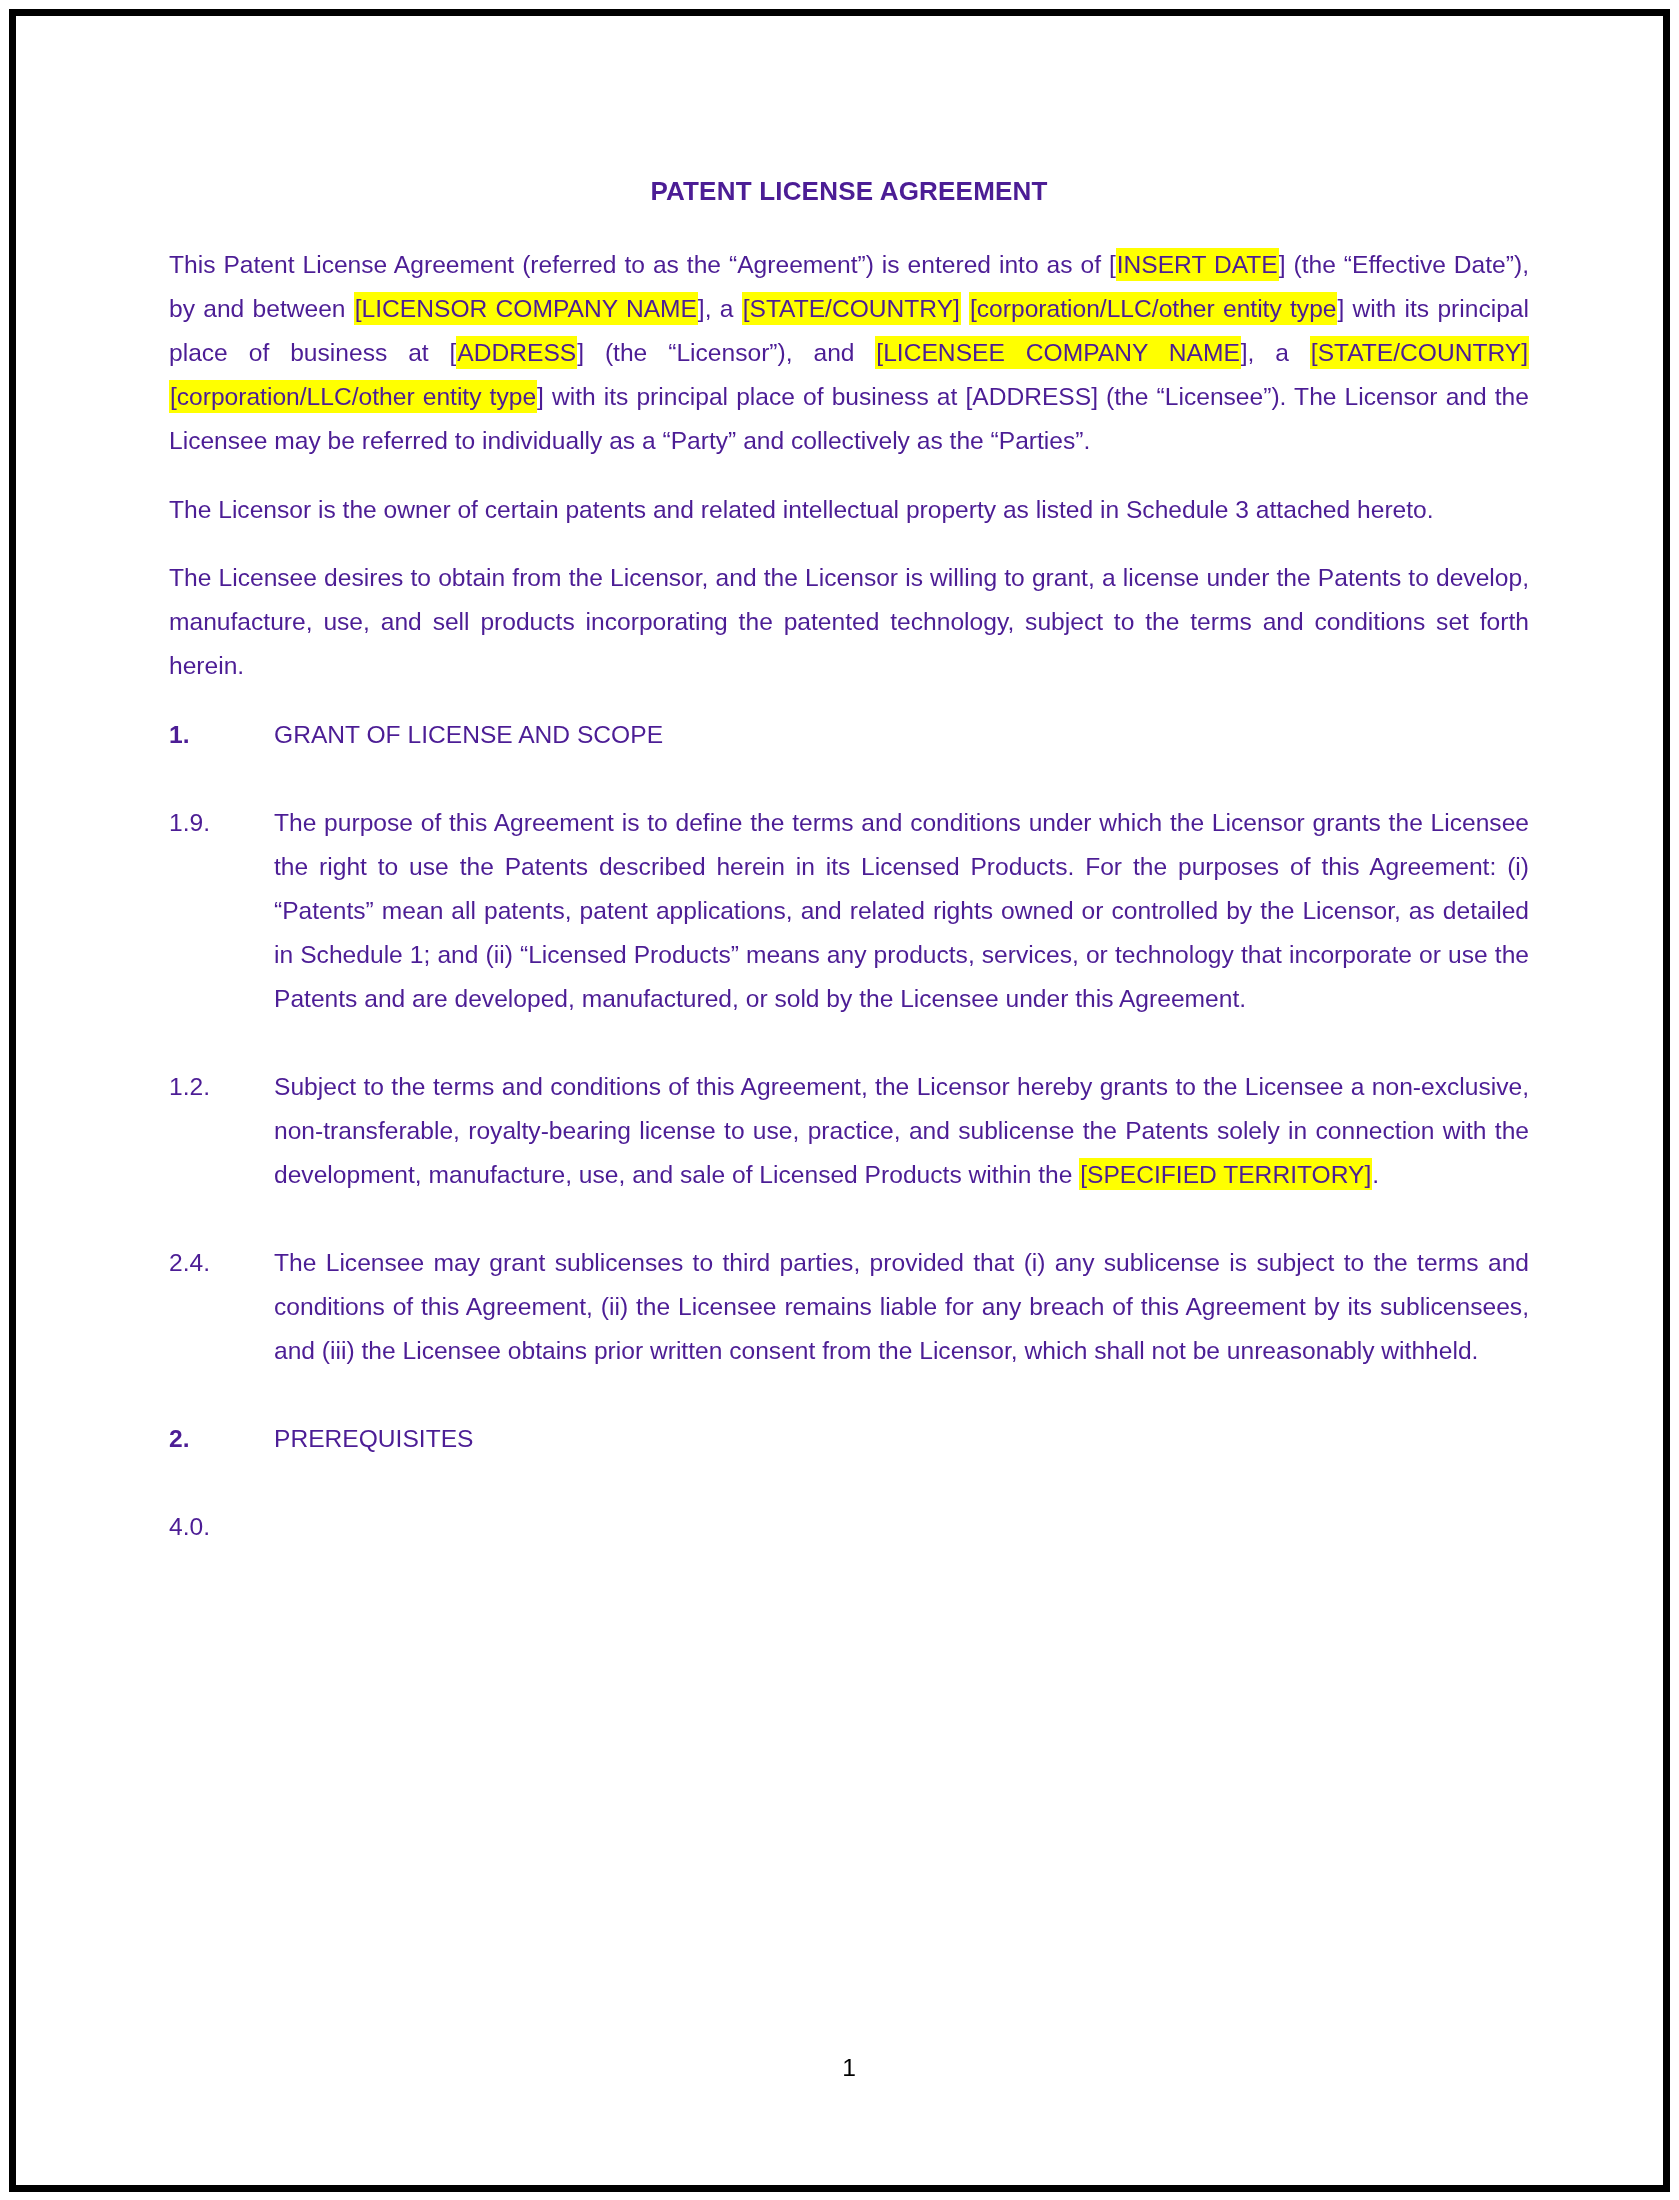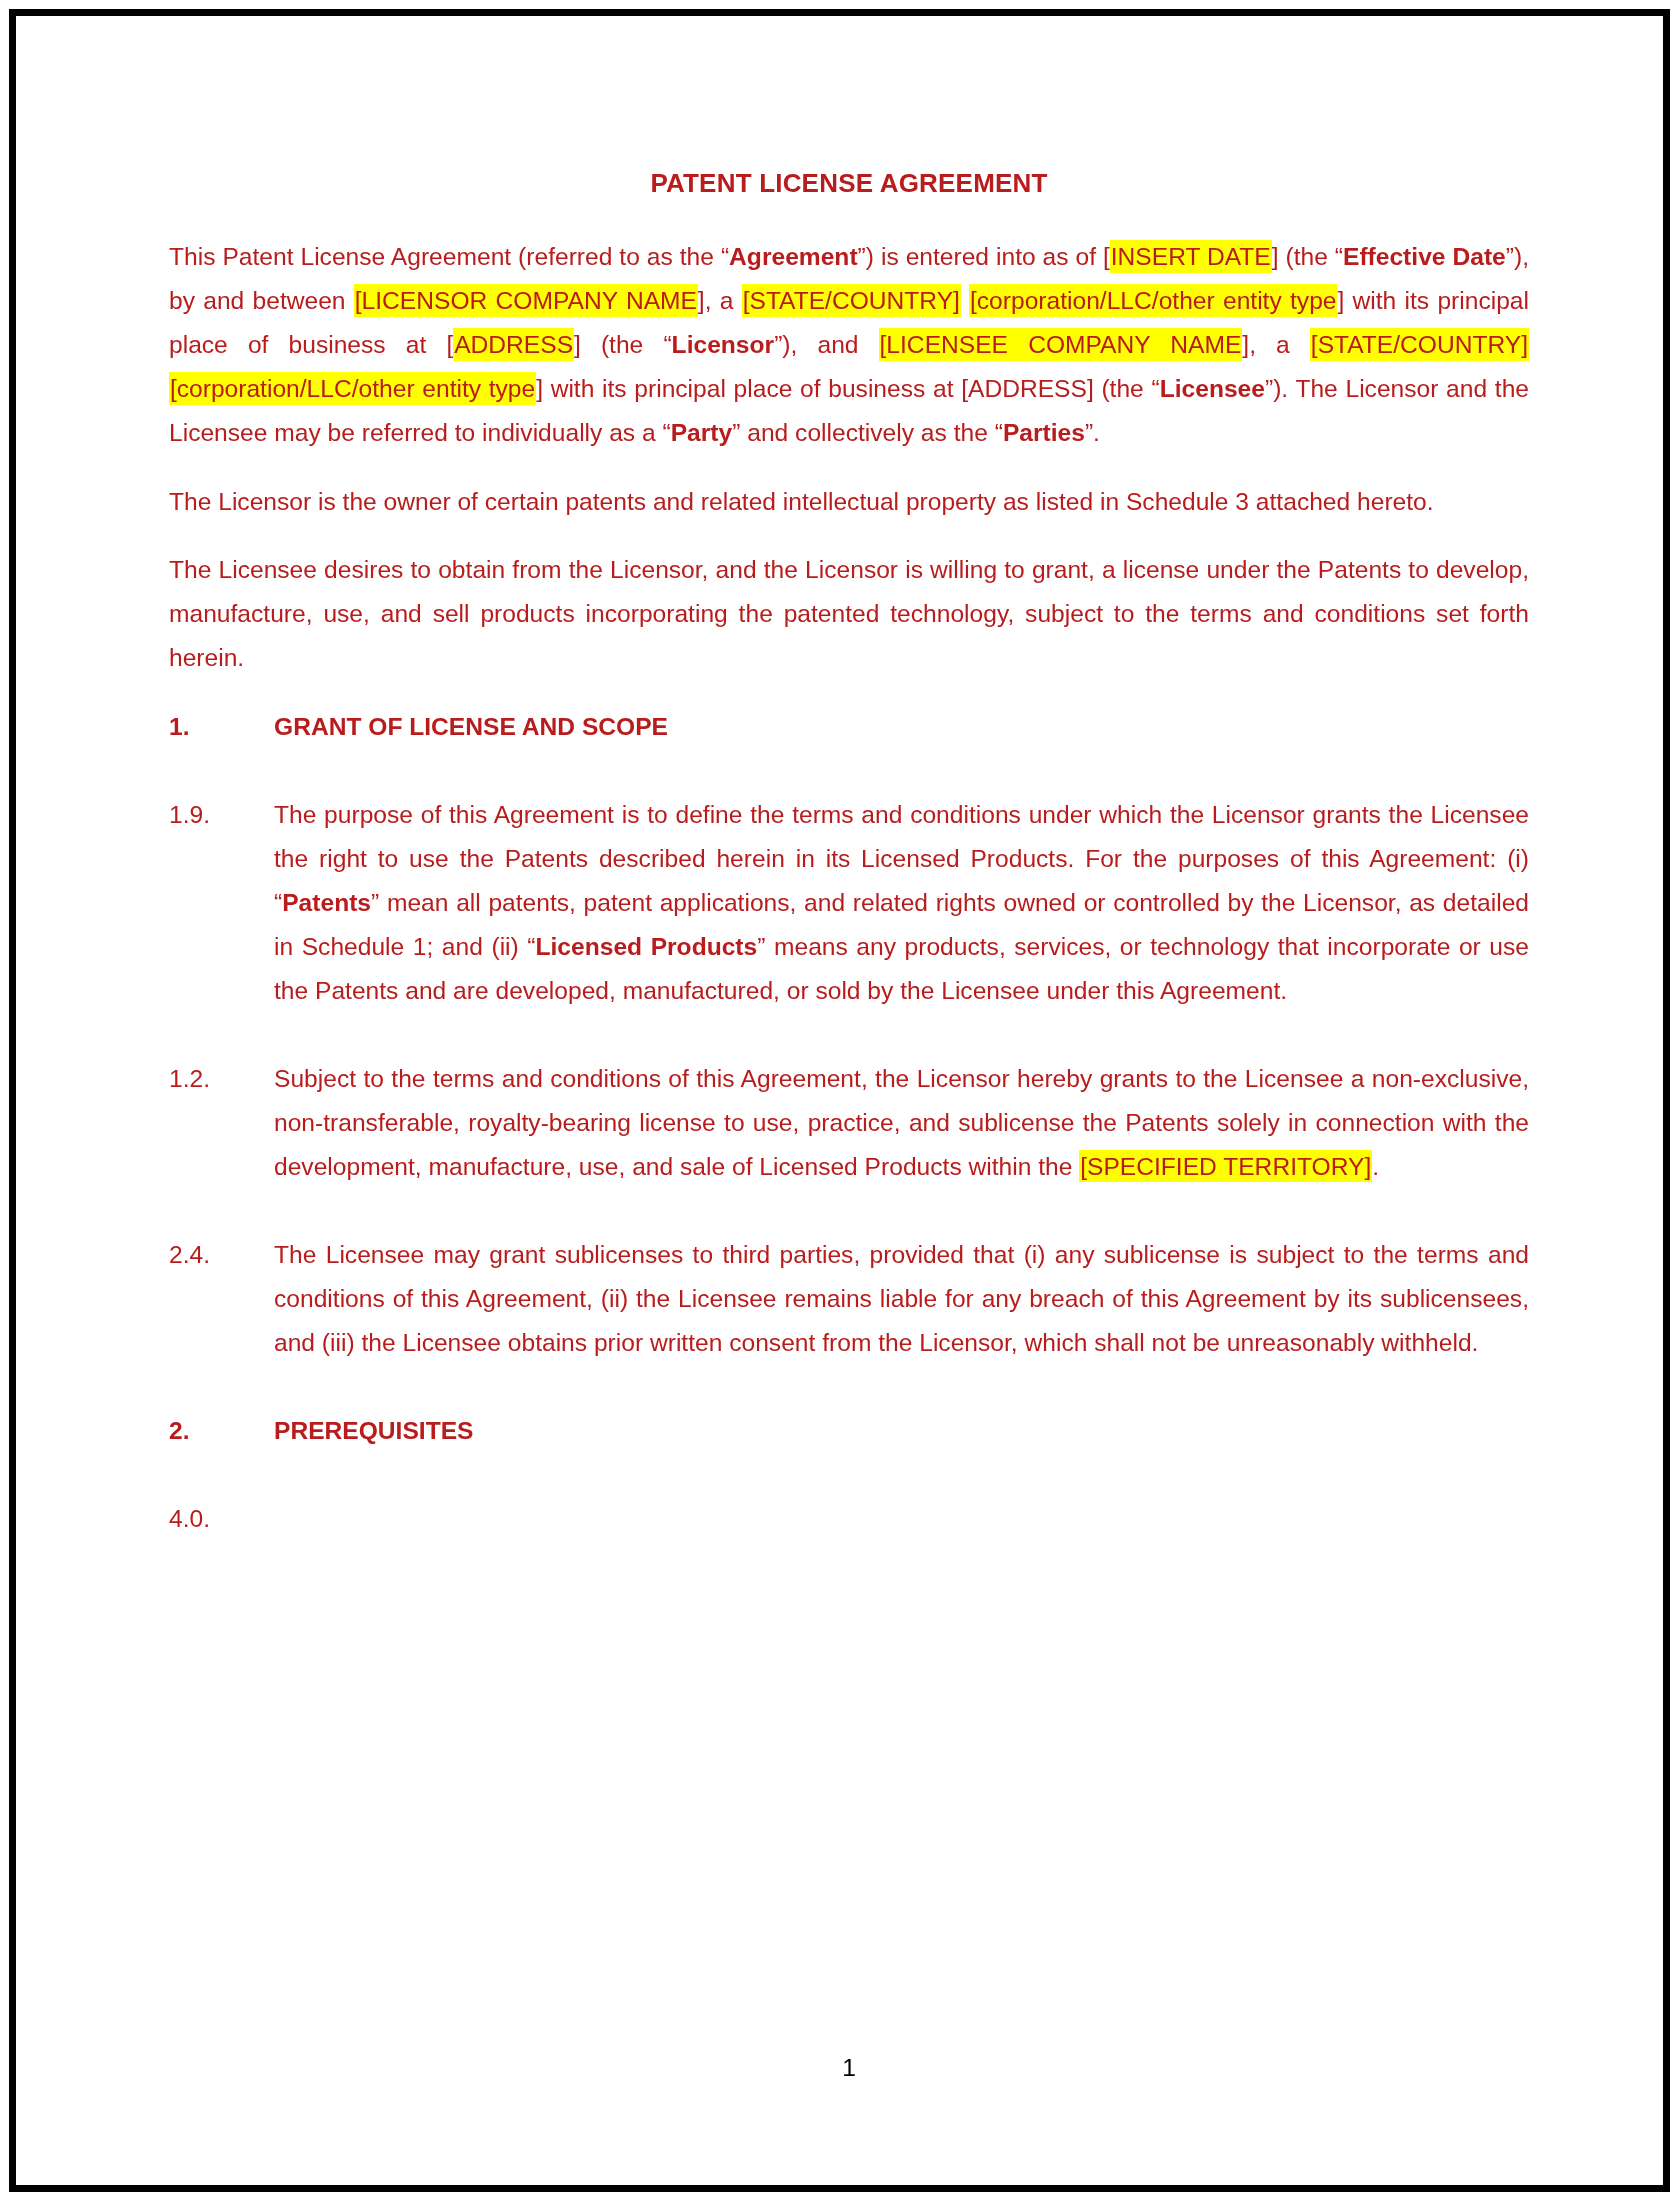--- a/index.html
+++ b/index.html
@@ -19,22 +19,22 @@
   .frame {
     position: absolute;
     inset: 8.8px;
     border: 7px solid #000000;
     pointer-events: none;
   }
   .content {
     position: absolute;
     left: 169px;
     right: 150px;
-    top: 0;
-    color: #b91c1c;
+    top: 8px;
+    color: #4c1d95;
     font-size: 24.6px;
     line-height: 44px;
   }
   .title {
     margin: 0 0 35px 0;
     padding-top: 167px;
     font-size: 26px;
     line-height: 33px;
     font-weight: bold;
     text-align: center;
@@ -54,21 +54,21 @@
     left: 0;
     top: 0;
   }
   .heading {
     font-weight: bold;
     margin-top: 22px;
   }
   .clause {
     text-align: justify;
   }
-  .b { font-weight: bold; }
+  .b { font-weight: normal; }
   .hl { padding: 2.6px 0.9px; }
   .page-number {
     position: absolute;
     left: 169px;
     right: 150px;
     bottom: 111px;
     text-align: center;
     font-size: 24.6px;
     line-height: 44px;
     color: #000000;

